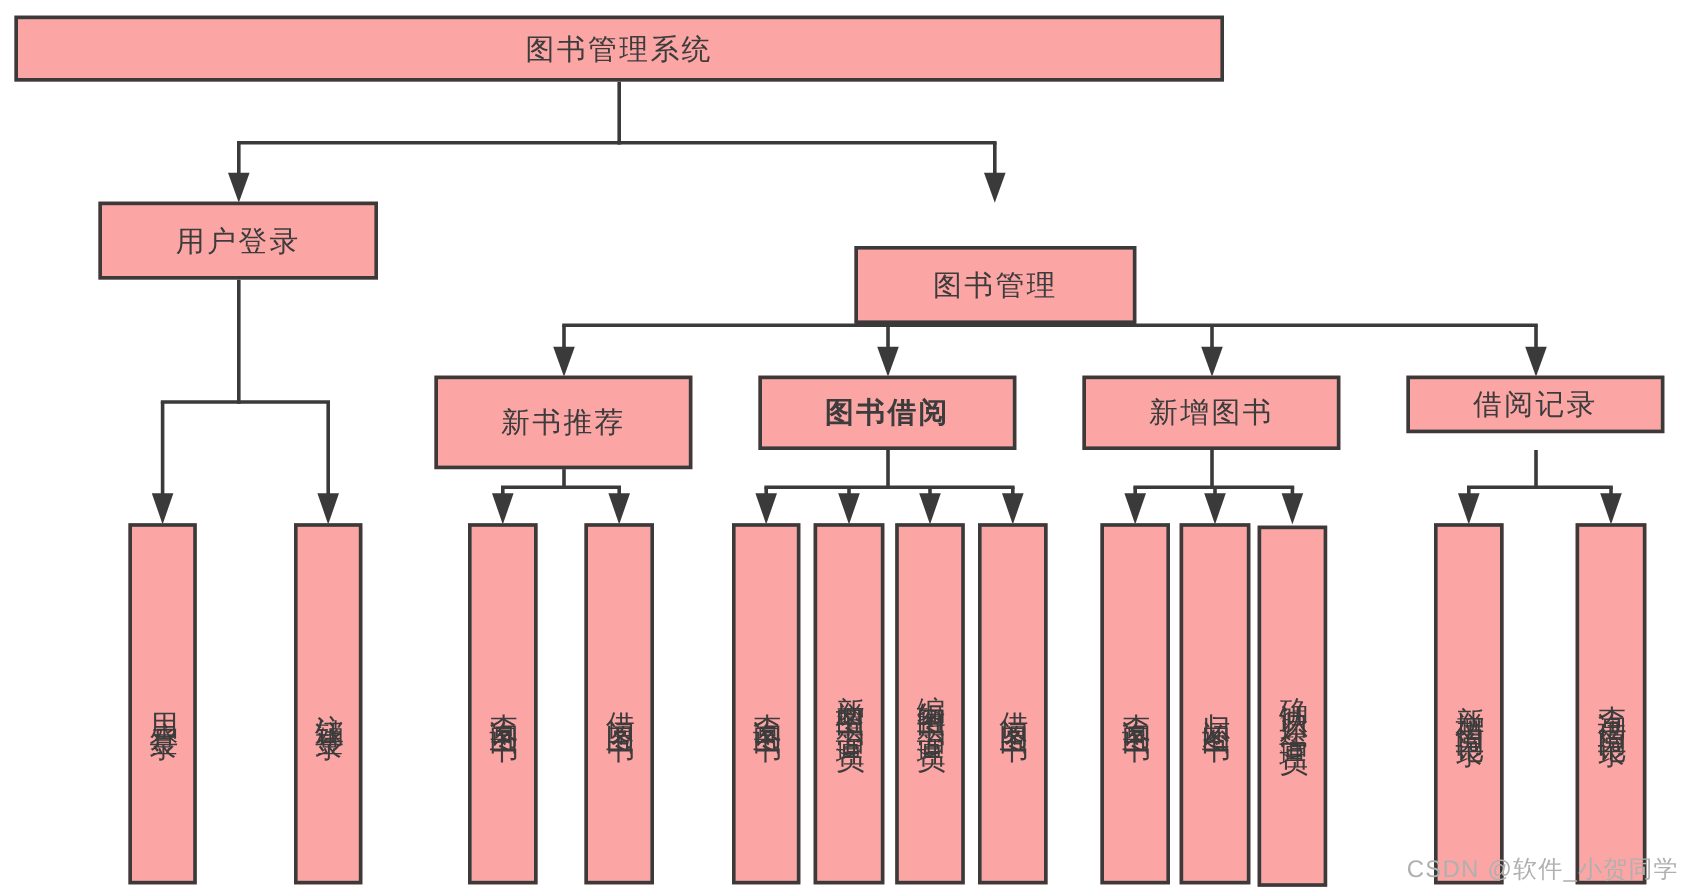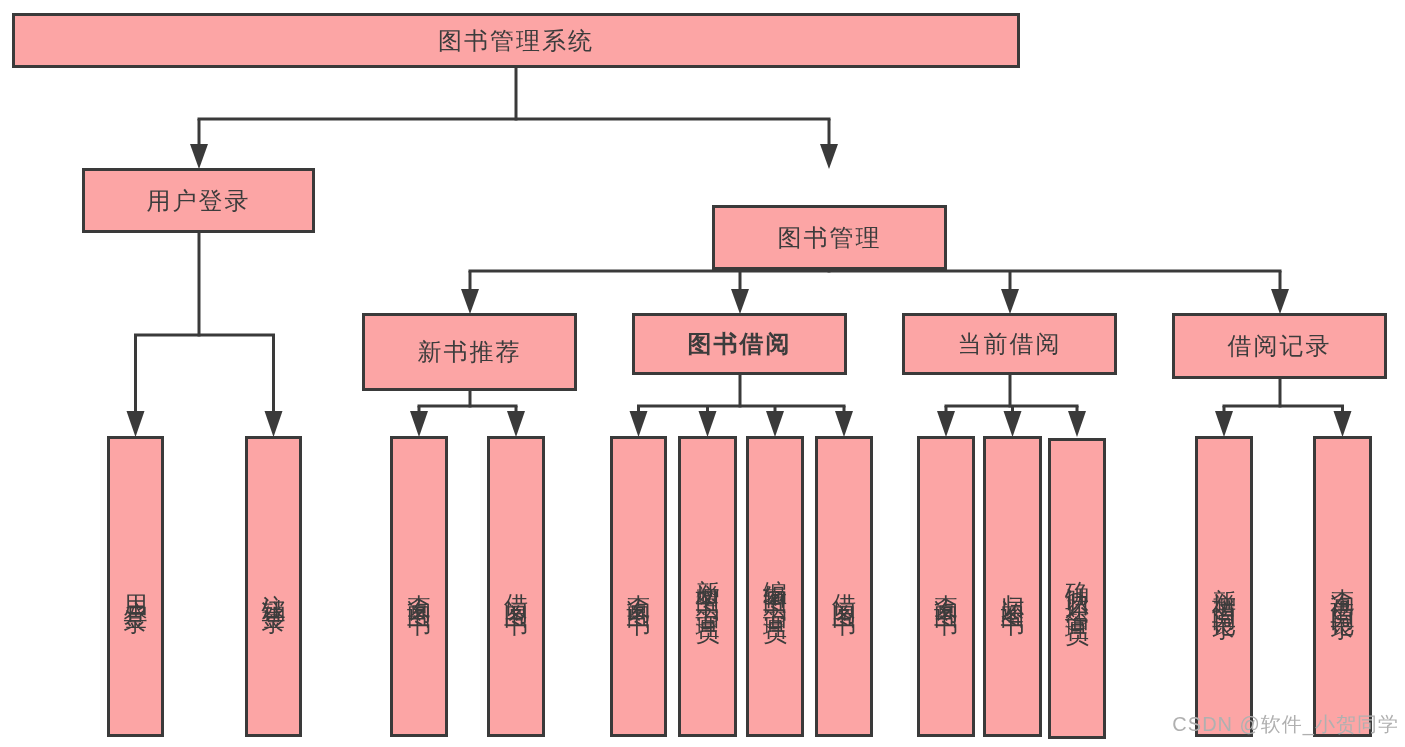--- a/index.html
+++ b/index.html
@@ -115,22 +115,22 @@
   </g>
 </svg>
 
 <div class="box h" style="left:12px; top:13px; width:1008px; height:55px;">图书管理系统</div>
 
 <div class="box h" style="left:82px; top:168px; width:233px; height:65px;">用户登录</div>
 <div class="box h" style="left:712px; top:168px; width:235px; height:65px;margin-top:37px;">图书管理</div>
 
 <div class="box h" style="left:362px; top:313px; width:215px; height:78px;">新书推荐</div>
 <div class="box h" style="left:632px; top:313px; width:215px; height:62px;font-weight:bold;">图书借阅</div>
-<div class="box h" style="left:902px; top:313px; width:215px; height:62px;">当前借阅</div>
-<div class="box h" style="left:1172px; top:313px; width:215px; height:66px;">借阅记录</div>
+<div class="box h" style="left:902px; top:313px; width:215px; height:62px;">新增图书</div>
+<div class="box h" style="left:1172px; top:313px; width:215px; height:48px;">借阅记录</div>
 
 <div class="box v" style="left:107px; top:436px; width:57px; height:301px;">用户登录</div>
 <div class="box v" style="left:245px; top:436px; width:57px; height:301px;">注销登录</div>
 
 <div class="box v" style="left:390px; top:436px; width:58px; height:301px;">查询图书</div>
 <div class="box v" style="left:487px; top:436px; width:58px; height:301px;">借阅图书</div>
 
 <div class="box v" style="left:610px; top:436px; width:57px; height:301px;">查询图书</div>
 <div class="box v" style="left:678px; top:436px; width:59px; height:301px;">新增图书（管理员）</div>
 <div class="box v" style="left:746px; top:436px; width:58px; height:301px;">编辑图书（管理员）</div>

